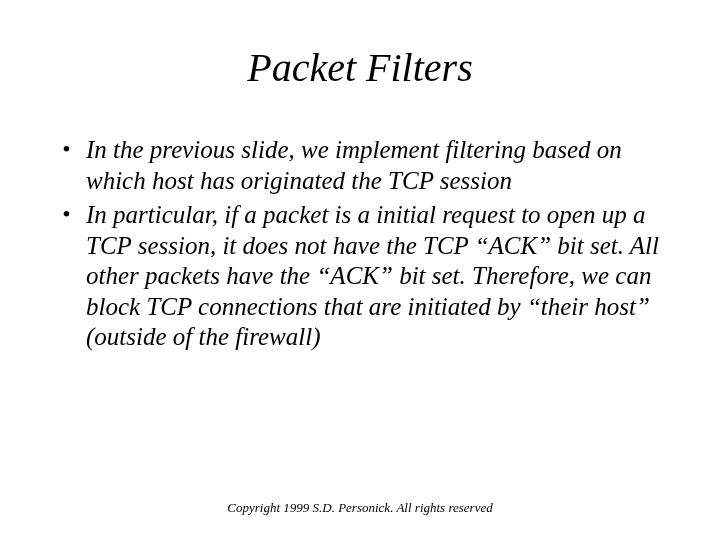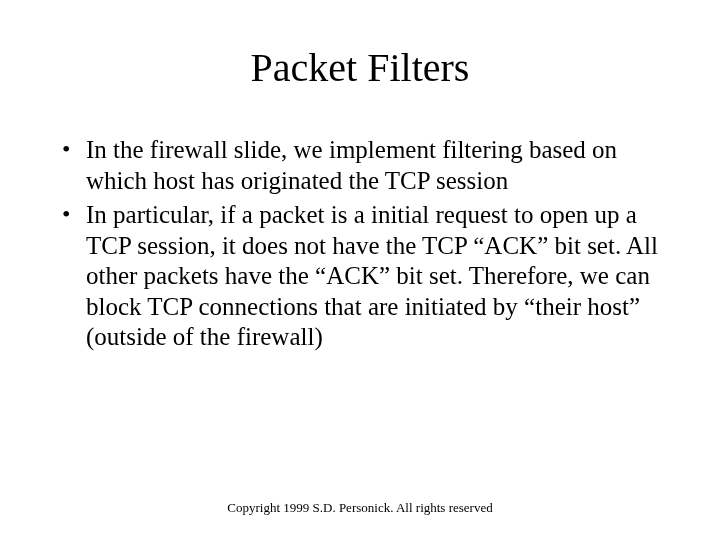--- a/index.html
+++ b/index.html
@@ -1,18 +1,19 @@
 <!DOCTYPE html>
 <html><head>
 <meta charset="utf-8">
 <style>
   * {
     margin: 0;
     padding: 0;
     box-sizing: border-box;
+    font-style: italic;
   }
   body {
     width: 720px;
     height: 540px;
     background: #ffffff;
     font-family: "Times New Roman", Times, serif;
     color: #000000;
     position: relative;
     overflow: hidden;
   }
@@ -59,18 +60,18 @@
     font-size: 13px;
   }
 </style>
 </head>
 <body>
 
 <div class="slide">
   <h1 class="title">Packet Filters</h1>
   <div class="content">
     <ul>
-      <li>In the firewall slide, we implement filtering based on which host has originated the TCP session</li>
+      <li>In the previous slide, we implement filtering based on which host has originated the TCP session</li>
       <li>In particular, if a packet is a initial request to open up a TCP session, it does not have the TCP “ACK” bit set. All other packets have the “ACK” bit set. Therefore, we can block TCP connections that are initiated by “their host” (outside of the firewall)</li>
     </ul>
   </div>
   <div class="footer">Copyright 1999 S.D. Personick. All rights reserved</div>
 </div>
 
 </body></html>

